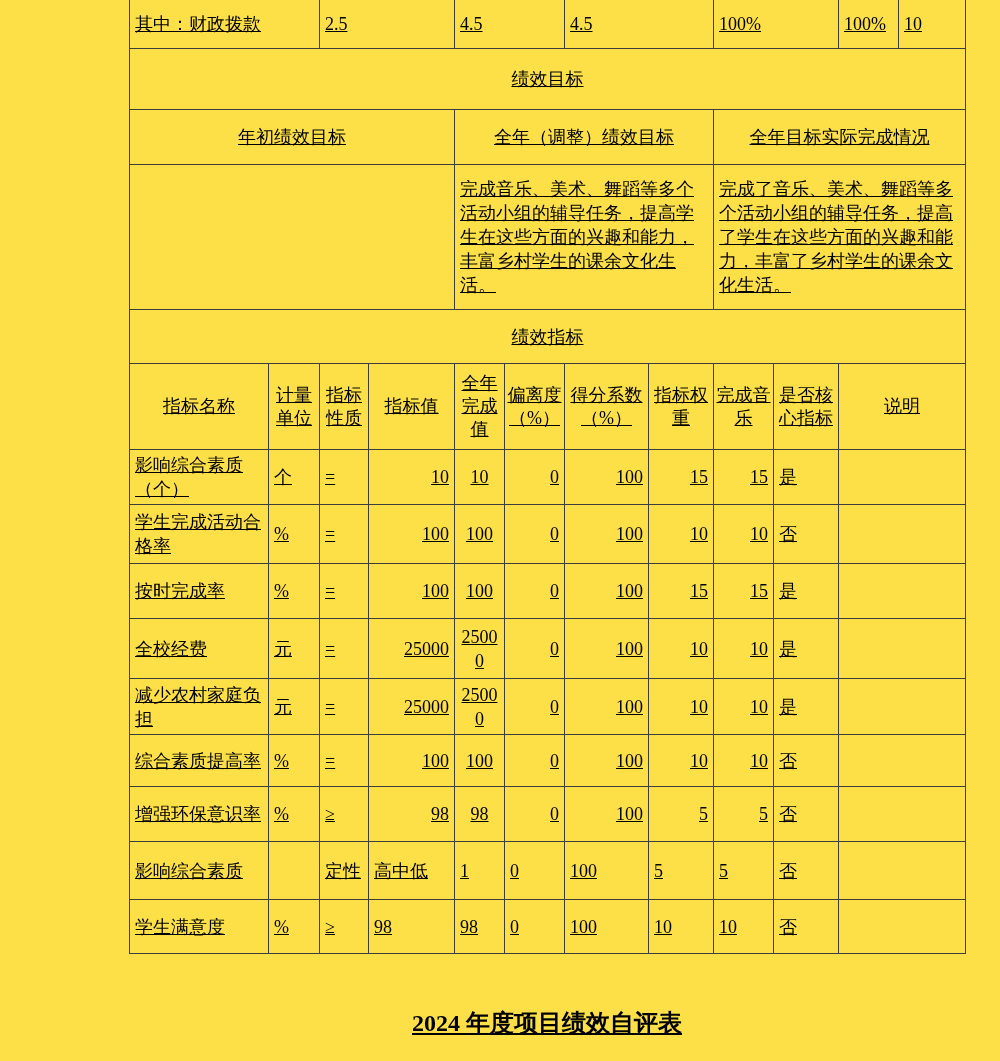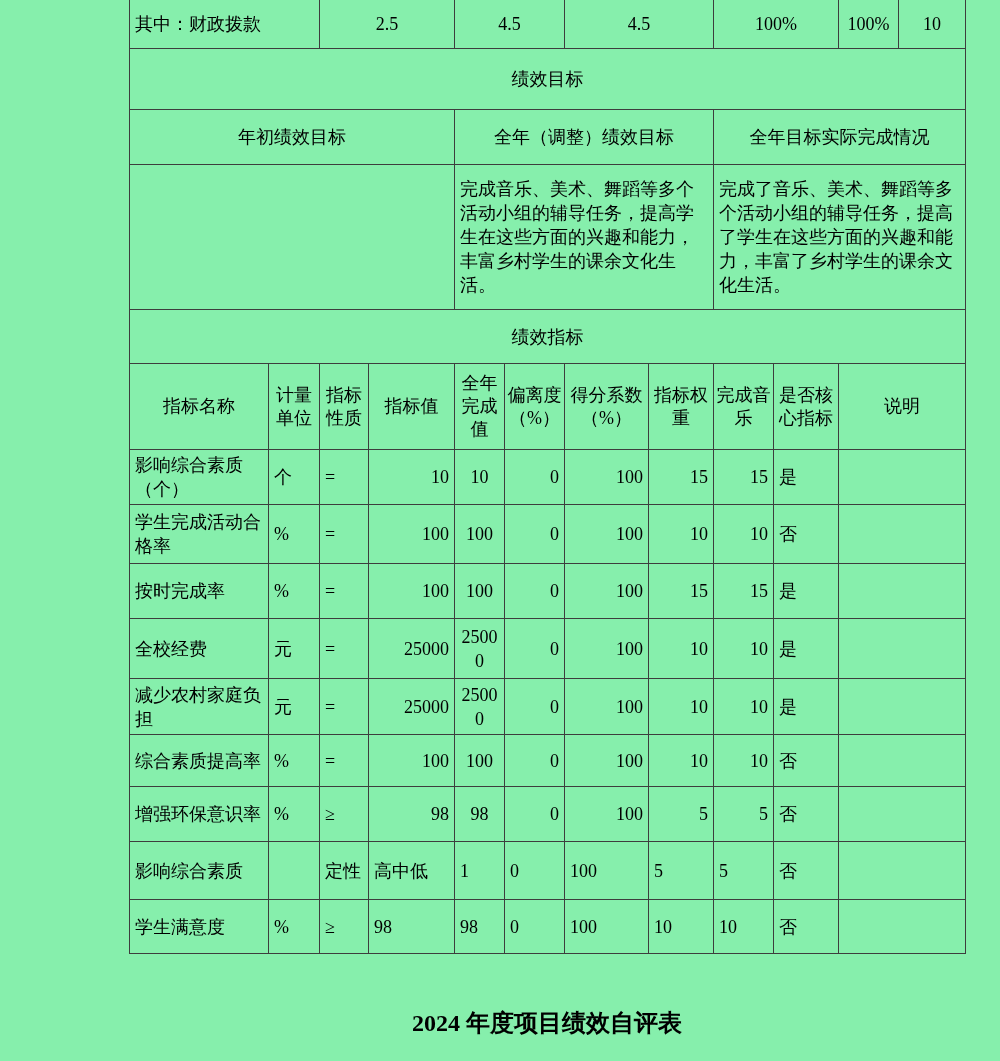--- a/index.html
+++ b/index.html
@@ -6,21 +6,22 @@
     margin: 0; padding: 0;
     background: #ffffff;
     font-family: "Liberation Serif", "DejaVu Serif", serif;
     color: #000000;
   }
   .sheet {
     position: relative;
     width: 1000px;
     height: 1061px;
     overflow: hidden;
-    background: #86efac;
+    background: #fde047;
+    text-decoration: underline;
   }
   table.perf {
     border-collapse: collapse;
     table-layout: fixed;
     width: 836px;
     margin: -2px 0 0 129px;
   }
   table.perf td {
     border: 1.5px solid #3d3d3d;
     font-size: 18px;
@@ -36,21 +37,21 @@
   td.gh { text-align: center; }
   
   td.goal-text {
     text-align: left;
     vertical-align: top;
     padding: 3px 6px;
     line-height: 28.5px;
     margin-left: 32px;
   }
   
-  tr.fund td { text-align: center; }
+  tr.fund td { text-align: left; }
   tr.fund td.c-label { text-align: left; }
   
   tr.ind-hdr td {
     text-align: center;
     line-height: 23px;
     padding: 2px 2px;
   }
   
   td.c-name { line-height: 25px; padding: 1px 3px 1px 4px; }
   tr.r-num td { text-align: right; }

